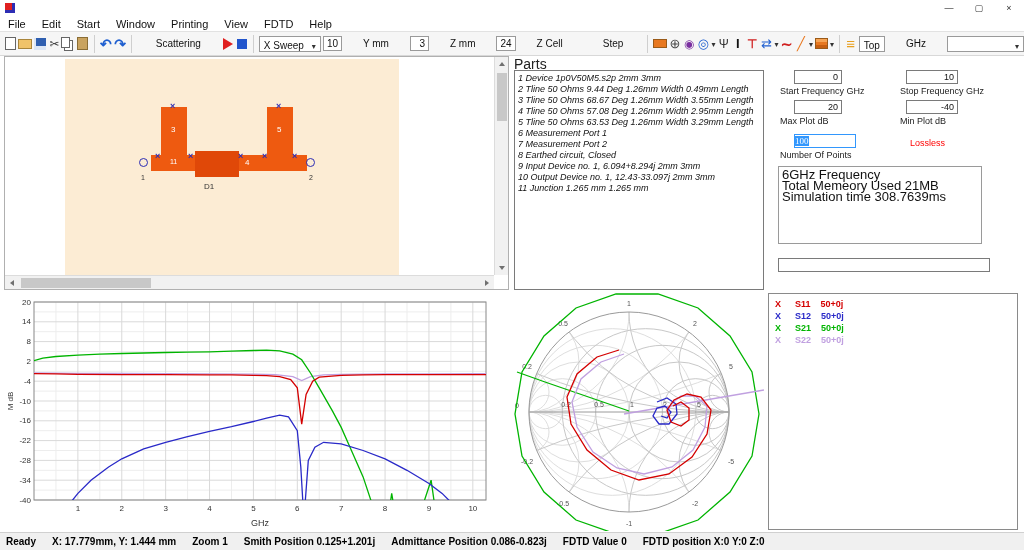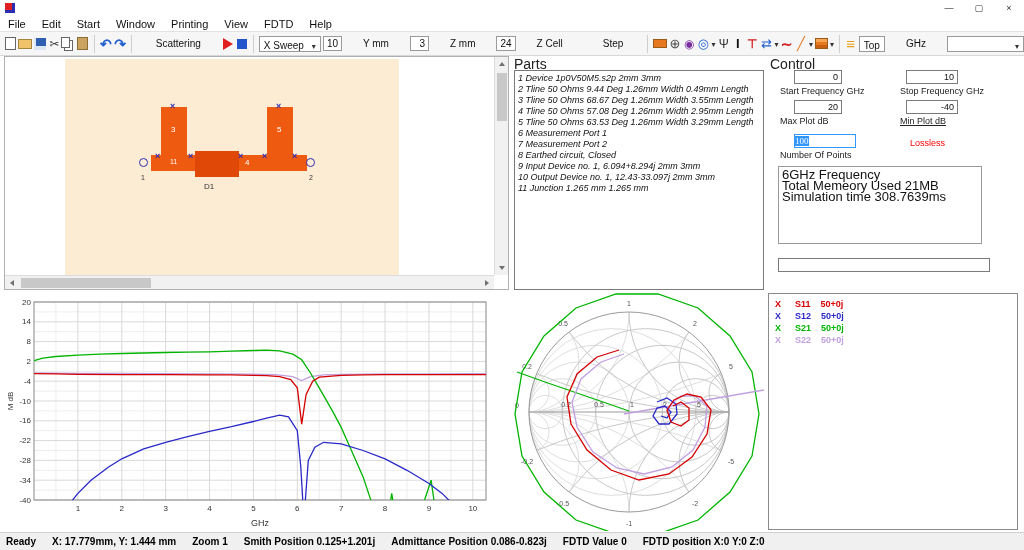--- a/index.html
+++ b/index.html
@@ -254,29 +254,28 @@
       <div class="part-item">6 Measurement Port 1</div>
       <div class="part-item">7 Measurement Port 2</div>
       <div class="part-item">8 Earthed circuit, Closed</div>
       <div class="part-item">9 Input Device no. 1, 6.094+8.294j 2mm 3mm</div>
       <div class="part-item">10 Output Device no. 1, 12.43-33.097j 2mm 3mm</div>
       <div class="part-item">11 Junction 1.265 mm 1.265 mm</div>
     </div>
 </div>
 
 <div class="control-panel">
-  <div class="panel-title">Control</div>
   <div class="ctl-input" style="left:24px;top:14px;width:48px;">0</div>
   <div class="ctl-input" style="left:136px;top:14px;width:52px;">10</div>
   <div class="ctl-label" style="left:10px;top:30px;">Start Frequency GHz</div>
   <div class="ctl-label" style="left:130px;top:30px;">Stop Frequency GHz</div>
   <div class="ctl-input" style="left:24px;top:44px;width:48px;">20</div>
   <div class="ctl-input" style="left:136px;top:44px;width:52px;">-40</div>
   <div class="ctl-label" style="left:10px;top:60px;">Max Plot dB</div>
-  <div class="ctl-label" style="left:130px;top:60px;text-decoration:underline;">Min Plot dB</div>
+  <div class="ctl-label" style="left:130px;top:60px;">Min Plot dB</div>
   <div class="ctl-input npts" style="left:24px;top:78px;width:62px;">
     <span class="sel">100</span>
   </div>
   <div class="ctl-label" style="left:10px;top:94px;">Number Of Points</div>
   <div class="lossless" style="left:140px;top:82px;">Lossless</div>
   <div class="info-box">6GHz Frequency
 Total Memeory Used 21MB
 Simulation time 308.7639ms</div>
   <input class="cmd-input" style="">
 </div>

